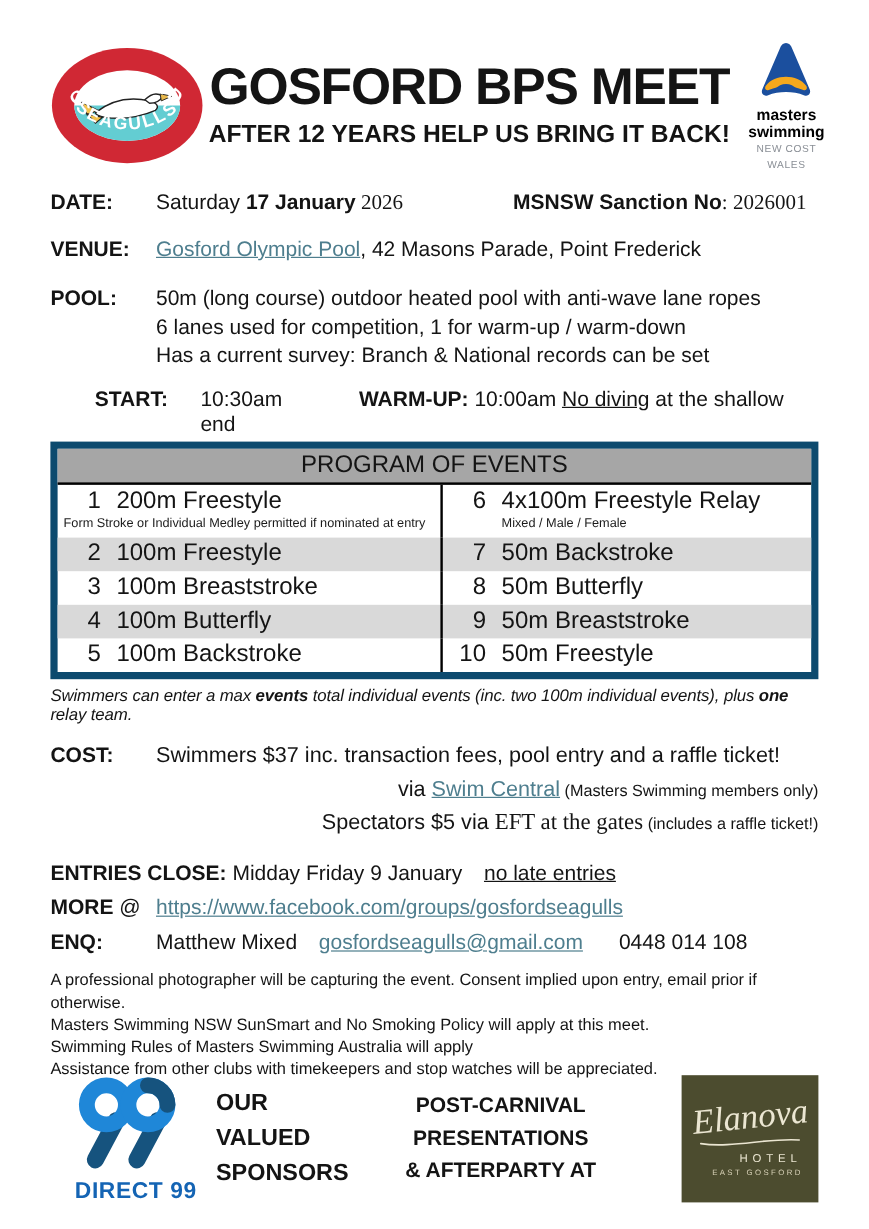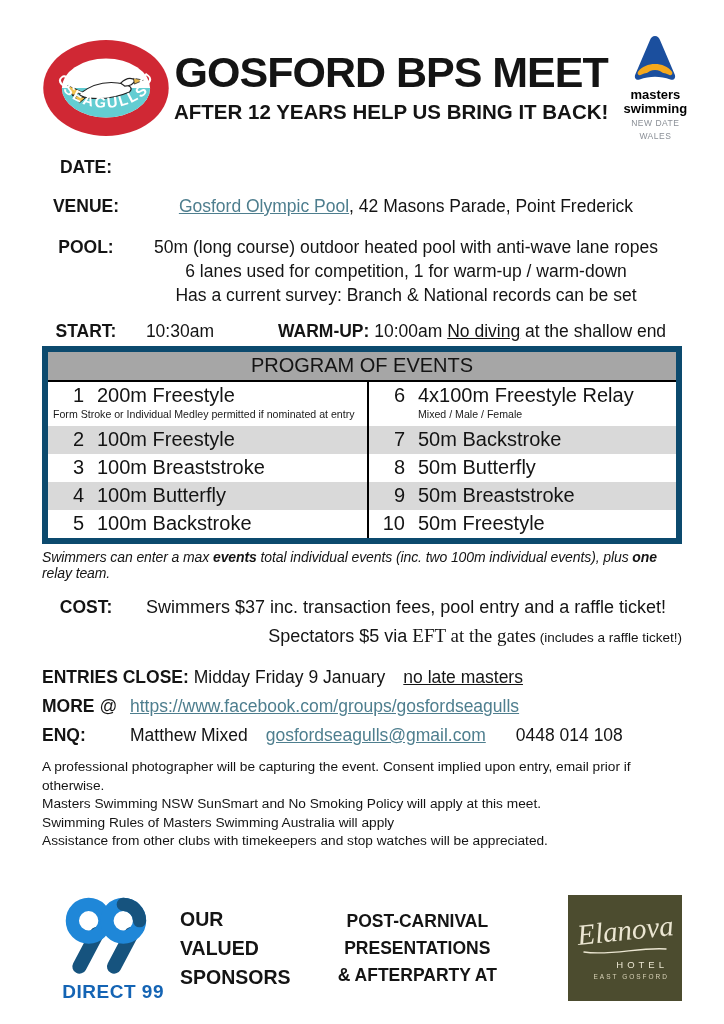--- a/index.html
+++ b/index.html
@@ -19,21 +19,21 @@
   .club-logo{width:128px;height:98px;flex:none;}
   .title-block{flex:1;text-align:center;padding:0 4px;}
   .title{font-size:43px;font-weight:800;letter-spacing:-1px;line-height:1.02;white-space:nowrap;}
   .subtitle{font-size:20.5px;font-weight:700;margin-top:5px;white-space:nowrap;}
   .masters-logo{width:86px;flex:none;text-align:center;line-height:1;}
   .masters-name{color:#000000;font-weight:700;font-size:13px;line-height:13px;margin-top:1px;}
   .masters-region{color:#8a8f96;font-size:8.5px;line-height:10px;letter-spacing:0.5px;margin-top:3px;}
 
   
   .info{margin-top:16px;}
-  .row{display:grid;grid-template-columns:88px 1fr;font-size:17.5px;margin-bottom:18px;align-items:baseline;text-align:center;}
+  .row{display:grid;grid-template-columns:88px 1fr;font-size:17.5px;margin-bottom:18px;align-items:baseline;}
   .label{font-weight:700;}
   .date-val{display:flex;justify-content:space-between;padding-right:10px;}
   .pool-lines div{line-height:24px;}
   .warmup-label{font-weight:700;margin-left:64px;}
 
   
   .program{border:6px solid #0c4a6e;margin-top:-6px;}
   .pheader{background:#a6a6a6;text-align:center;font-size:20px;padding:2px 0 3px;border-bottom:2px solid #000;}
   .prow{display:grid;grid-template-columns:321px 1fr;}
   .prow.shade{background:#d9d9d9;}
@@ -114,48 +114,52 @@
     </div>
 
     <div class="masters-logo">
       <svg viewBox="0 0 64 52" width="62" height="50">
         <path d="M32 2 C34.5 2 36.5 4 37.5 7 L52.5 42 C54 45.5 51.5 48.5 48 47.3 C37.5 43.5 26.5 43.5 16 47.3 C12.5 48.5 10 45.5 11.5 42 L26.5 7 C27.5 4 29.5 2 32 2 Z" fill="#1b4f9e"></path>
         <path d="M14.5 39 C22 28.5 42 28.5 49.5 39 C51 41.3 49.5 43.6 47 42.6 C37 38.6 27 38.6 17 42.6 C14.5 43.6 13 41.3 14.5 39 Z" fill="#f5a81c"></path>
         <path d="M22.5 42 C27.5 35.8 36.5 35.8 41.5 42 C36 40.2 28 40.2 22.5 42 Z" fill="#1b4f9e"></path>
       </svg>
       <div class="masters-name">masters</div>
       <div class="masters-name">swimming</div>
-      <div class="masters-region">NEW DATE</div>
+      <div class="masters-region">NEW COST</div>
       <div class="masters-region">WALES</div>
     </div>
   </div>
 
   <div class="info">
 
     <div class="row">
       <span class="label">DATE:</span>
+      <span class="date-val">
+        <span><span>Saturday </span><span class="b">17 January</span><span class="serif"> 2026</span></span>
+        <span><span class="b">MSNSW Sanction No</span><span class="serif">: 2026001</span></span>
+      </span>
     </div>
 
     <div class="row">
       <span class="label">VENUE:</span>
       <span>
         <span class="link">Gosford Olympic Pool</span><span>, 42 Masons Parade, Point Frederick</span>
       </span>
     </div>
 
     <div class="row" style="margin-bottom:14px;">
       <span class="label">POOL:</span>
       <span class="pool-lines">
         <div>50m (long course) outdoor heated pool with anti-wave lane ropes</div>
         <div>6 lanes used for competition, 1 for warm-up / warm-down</div>
         <div>Has a current survey: Branch &amp; National records can be set</div>
       </span>
     </div>
 
-    <div class="row" style="margin-bottom:10px;">
+    <div class="row" style="margin-bottom:10px;margin-left:37px;">
       <span class="label">START:</span>
       <span>
         <span>10:30am</span><span class="warmup-label">WARM-UP:</span><span> 10:00am </span><span class="u">No diving</span><span> at the shallow end</span>
       </span>
     </div>
   </div>
 
   <div class="program">
     <div class="pheader">PROGRAM OF EVENTS</div>
 
@@ -239,28 +243,31 @@
 
   <div class="note">
     <span>Swimmers can enter a max </span><span class="b">events</span><span> total individual events (inc. two 100m individual events), plus </span><span class="b">one</span><span> relay team.</span>
   </div>
 
   <div class="cost">
     <div class="row" style="margin-bottom:0;">
       <span class="label" style="font-size:17.5px;">COST:</span>
       <span class="cost-line1">Swimmers $37 inc. transaction fees, pool entry and a raffle ticket!</span>
     </div>
+    <div class="cost-line2">
+      <span>via </span><span class="link">Swim Central</span><span class="small"> (Masters Swimming members only)</span>
+    </div>
     <div class="cost-line3">
       <span>Spectators $5 via </span><span class="serif">EFT at the gates</span><span class="small"> (includes a raffle ticket!)</span>
     </div>
   </div>
 
   <div class="entries">
     <div class="eline">
-      <span class="b">ENTRIES CLOSE:</span><span> Midday Friday 9 January</span><span class="no-late">no late masters</span>
+      <span class="b">ENTRIES CLOSE:</span><span> Midday Friday 9 January</span><span class="no-late">no late entries</span>
     </div>
     <div class="erow">
       <span><span class="b">MORE </span><span>@</span></span>
       <span class="link">https://www.facebook.com/groups/gosfordseagulls</span>
     </div>
     <div class="erow">
       <span class="label">ENQ:</span>
       <span>
         <span class="contact-name">Matthew Mixed</span><span class="link email">gosfordseagulls@gmail.com</span><span class="phone">0448 014 108</span>
       </span>

